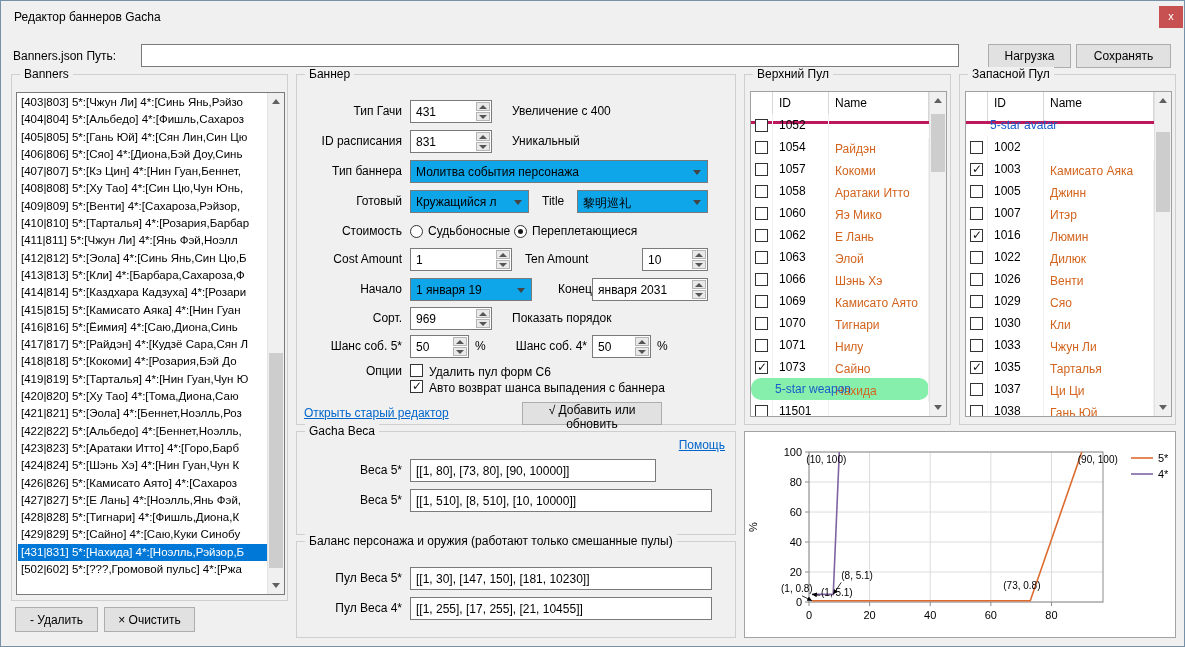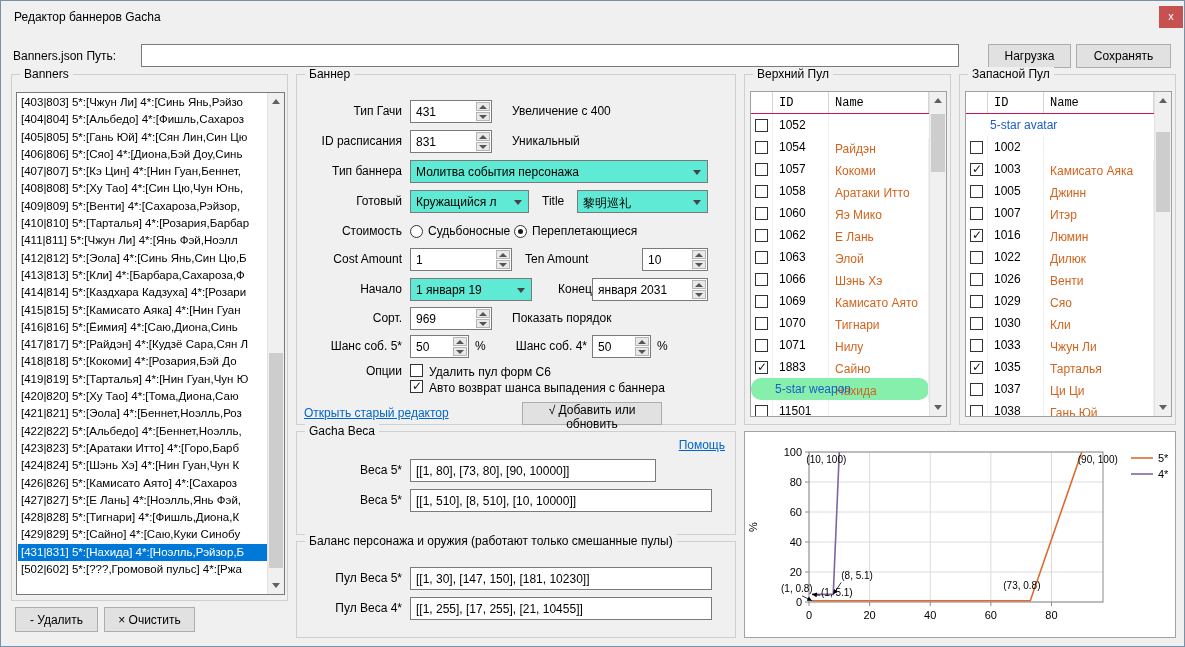--- a/index.html
+++ b/index.html
@@ -41,36 +41,36 @@
   .fnote { position:absolute; top:4px; white-space:nowrap; }
   .abs { position:absolute; }
 
   .spin { position:absolute; height:23px; }
   .spin input { width:100%; height:100%; padding-right:18px; }
   .spin-btns { position:absolute; right:2px; top:2px; bottom:2px; width:14px; display:flex; flex-direction:column; gap:1px; }
   .su,.sd { flex:1; background:#e9e9e9; border:1px solid #b5b5b5; position:relative; }
   .su:after { content:""; position:absolute; left:2px; top:2px; border-left:4px solid transparent; border-right:4px solid transparent; border-bottom:4px solid #555; }
   .sd:after { content:""; position:absolute; left:2px; top:2px; border-left:4px solid transparent; border-right:4px solid transparent; border-top:4px solid #555; }
 
-  .combo { position:absolute; height:23px; background:#5eead4; border:1px solid #7a7a7a; }
+  .combo { position:absolute; height:23px; background:#0ea5e9; border:1px solid #7a7a7a; }
   .combo-text { position:absolute; left:5px; top:4px; right:20px; white-space:nowrap; overflow:hidden; }
   .combo-arrow { position:absolute; right:6px; top:9px; width:0; height:0; border-left:4px solid transparent; border-right:4px solid transparent; border-top:5px solid #444; }
 
   .radio { position:absolute; width:13px; height:13px; border:1px solid #333; border-radius:50%; background:#fff; top:5px; }
   .radio.on:after { content:""; position:absolute; inset:3px; border-radius:50%; background:#1a1a1a; }
   .check { width:13px; height:13px; border:1px solid #333; background:#fff; display:inline-block; position:relative; flex:none; }
   .check.on:after { content:"\2713"; position:absolute; left:1px; top:-2px; font-size:12px; color:#111; }
   .cbrow-check { position:absolute; top:2px; }
   .cblabel { position:absolute; top:3px; white-space:nowrap; }
 
   .link { color:#0066cc; text-decoration:underline; cursor:pointer; white-space:nowrap; }
 
   
   .pool-table { position:absolute; background:#fff; border:1px solid #a0a0a0; overflow:hidden; }
-  .pt-header { position:absolute; left:0; top:0; right:17px; height:22px; display:flex; border-bottom:1px solid #be185d; background:#fff;font-family:Liberation Mono, monospace; }
+  .pt-header { position:absolute; left:0; top:0; right:17px; height:32px; display:flex; border-bottom:3px solid #be185d; background:#fff; }
   .pt-hcell { border-right:1px solid #d6d6d6; padding:4px 0 0 4px; font-size:12px; }
   .pt-hcell.c1 { width:22px; } .pt-hcell.c2 { width:56px; padding-left:6px; } .pt-hcell.c3 { flex:1; padding-left:6px; }
   .pt-body { position:absolute; left:0; top:22px; right:17px; bottom:0; overflow:hidden; }
   .pt-row { display:flex; height:22px; align-items:center; }
   .cell { height:22px; display:flex; align-items:center; border-right:1px solid #f0f0f0; }
   .cell.cb { width:22px; justify-content:center; }
   .cell.id { width:56px; padding-left:6px; }
   .cell.nm { flex:1; padding-left:6px; color:#d2641e;margin-top:48px; }
   .pt-section { color:#1a5dc8; }
   .pt-section .sec-label { padding-left:24px; }
@@ -387,21 +387,21 @@
             <span class="cell cb">
               <span class="check"></span>
             </span>
             <span class="cell id">1071</span>
             <span class="cell nm">Сайно</span>
           </div>
           <div class="pt-row">
             <span class="cell cb">
               <span class="check on"></span>
             </span>
-            <span class="cell id">1883</span>
+            <span class="cell id">1073</span>
             <span class="cell nm">Нахида</span>
           </div>
           <div class="pt-row pt-section sel">
             <span class="sec-label">5-star weapon</span>
           </div>
           <div class="pt-row">
             <span class="cell cb">
               <span class="check"></span>
             </span>
             <span class="cell id">11501</span>

